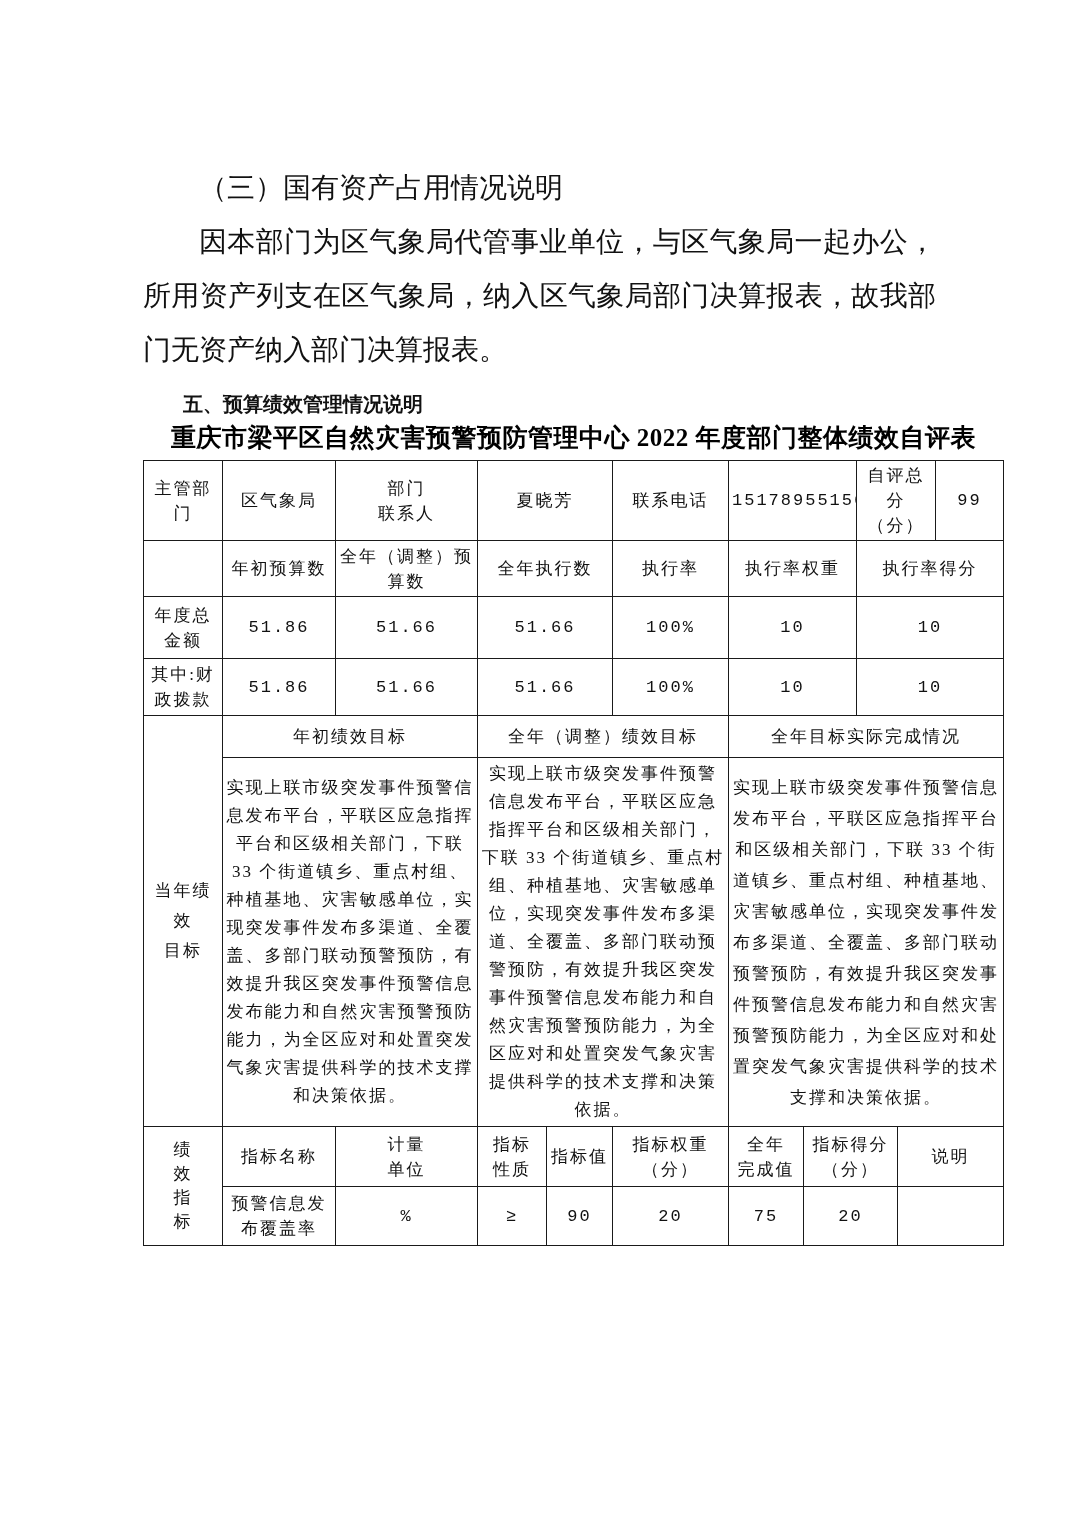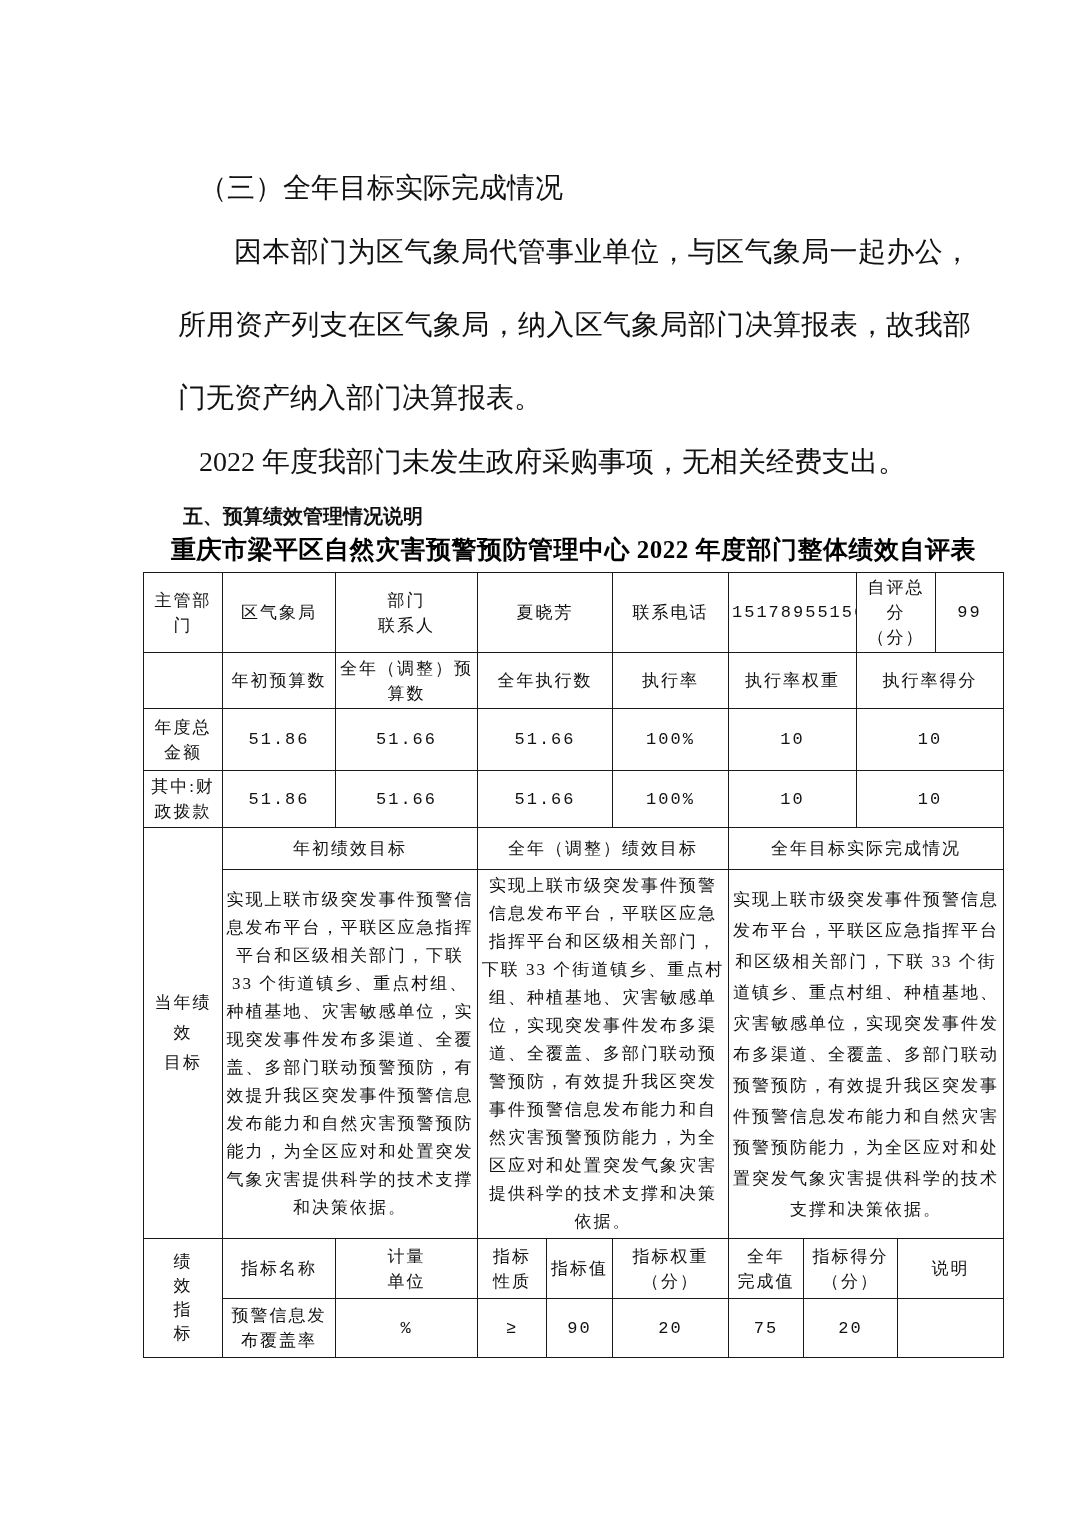--- a/index.html
+++ b/index.html
@@ -6,21 +6,21 @@
   .page {
     position:relative; width:1074px; height:1520px; background:#ffffff;
     overflow:hidden; color:#000;
     font-family:"Liberation Serif","DejaVu Serif",serif;
   }
   .doc { position:absolute; left:143px; top:160px; width:861px; }
   .bodyline {
     width:793px; margin:0; font-size:28px; line-height:55px;
     text-align:justify; text-indent:2em; color:#111;
   }
-  .p-asset { line-height:73px;margin-left:35px; }
+  .p-asset { line-height:54px; }
   .heading-serif { font-weight:normal; }
   .heading-sans {
     font-family:"Liberation Sans","DejaVu Sans",sans-serif;
     font-weight:bold; font-size:20px; text-align:left;
   }
   .tbl-title {
     width:861px; margin:-14px 0 2px 0; font-size:25px; font-weight:bold;
     text-align:center; line-height:40px; letter-spacing:0.5px; text-indent:0;
   }
   table.self-eval {
@@ -41,23 +41,22 @@
     padding:6px 10px; letter-spacing:1px;
   }
   td.goal-wide { letter-spacing:0.5px; line-height:31px; }
 </style>
 </head>
 <body>
 
 <div class="page">
   <div class="doc">
 
-    <p class="bodyline heading-serif">（三）全年目标实际完成情况</p>
+    <p class="bodyline heading-serif">（三）国有资产占用情况说明</p>
     <p class="bodyline p-asset">因本部门为区气象局代管事业单位，与区气象局一起办公，所用资产列支在区气象局，纳入区气象局部门决算报表，故我部门无资产纳入部门决算报表。</p>
-    <p class="bodyline">2022 年度我部门未发生政府采购事项，无相关经费支出。</p>
     <p class="bodyline heading-sans">五、预算绩效管理情况说明</p>
 
     <div class="tbl-title">重庆市梁平区自然灾害预警预防管理中心 2022 年度部门整体绩效自评表</div>
 
     <table class="self-eval">
       <colgroup>
         <col style="width:79px">
           <col style="width:113px">
           <col style="width:142px">
         <col style="width:69px">

